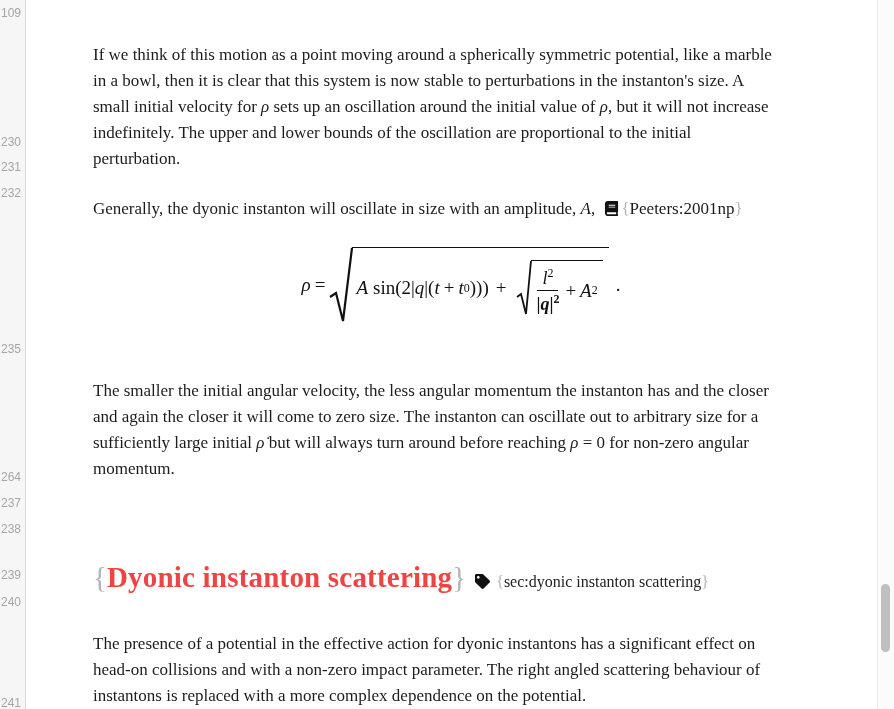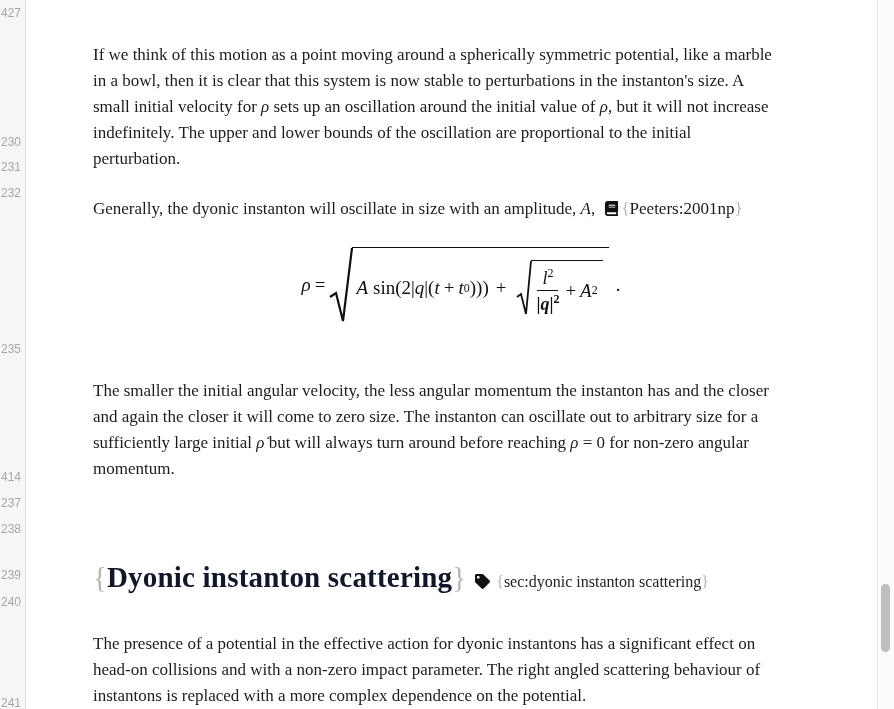--- a/index.html
+++ b/index.html
@@ -21,21 +21,21 @@
   .mi { font-style:italic; }
   .brace { color:#b4b4b4; }
 
   
   .cite-icon, .tag-icon { display:inline-block; vertical-align:-2px; }
   .cite-icon svg { width:15px; height:15px; fill:#111; }
   .tag-icon svg { width:15px; height:15px; fill:#111; }
 
   
   .heading { line-height:46px; white-space:nowrap; }
-  .h-title { font-size:29px; font-weight:bold; color:#0f172a; letter-spacing:.2px; }
+  .h-title { font-size:29px; font-weight:bold; color:#ef4444; letter-spacing:.2px; }
   .h-brace { font-size:29px; color:#b4b4b4; }
   .h-ref { font-size:16px; color:#222; margin-left:4px; }
   .heading .tag-icon { margin-left:9px; margin-right:2px; }
   .heading .tag-icon svg { width:15px; height:15px; }
 
   
   .equation { display:flex; justify-content:center; align-items:center; height:90px; }
   .eq-row { display:inline-flex; align-items:center; font-size:19px; color:#111; }
   .eq-row .gap { width:7px; }
   .sqrt { display:inline-flex; align-items:stretch; }
@@ -60,26 +60,26 @@
                background:#fbfbfb; border-left:1px solid #ebebeb; }
   .scroll-thumb { position:absolute; left:3px; width:9px; top:584px; height:68px;
                   background:#bfbfbf; border-radius:5px; }
 </style>
 </head>
 <body>
 
 <div class="editor">
 
   <div class="gutter">
-    <span class="lineno" style="top:6px">427</span>
+    <span class="lineno" style="top:6px">109</span>
     <span class="lineno" style="top:135px">230</span>
     <span class="lineno" style="top:160px">231</span>
     <span class="lineno" style="top:186px">232</span>
     <span class="lineno" style="top:342px">235</span>
-    <span class="lineno" style="top:470px">414</span>
+    <span class="lineno" style="top:470px">264</span>
     <span class="lineno" style="top:496px">237</span>
     <span class="lineno" style="top:522px">238</span>
     <span class="lineno" style="top:568px">239</span>
     <span class="lineno" style="top:595px">240</span>
     <span class="lineno" style="top:696px">241</span>
   </div>
 
   <div class="content">
 
     <div class="block" style="top:2px">

